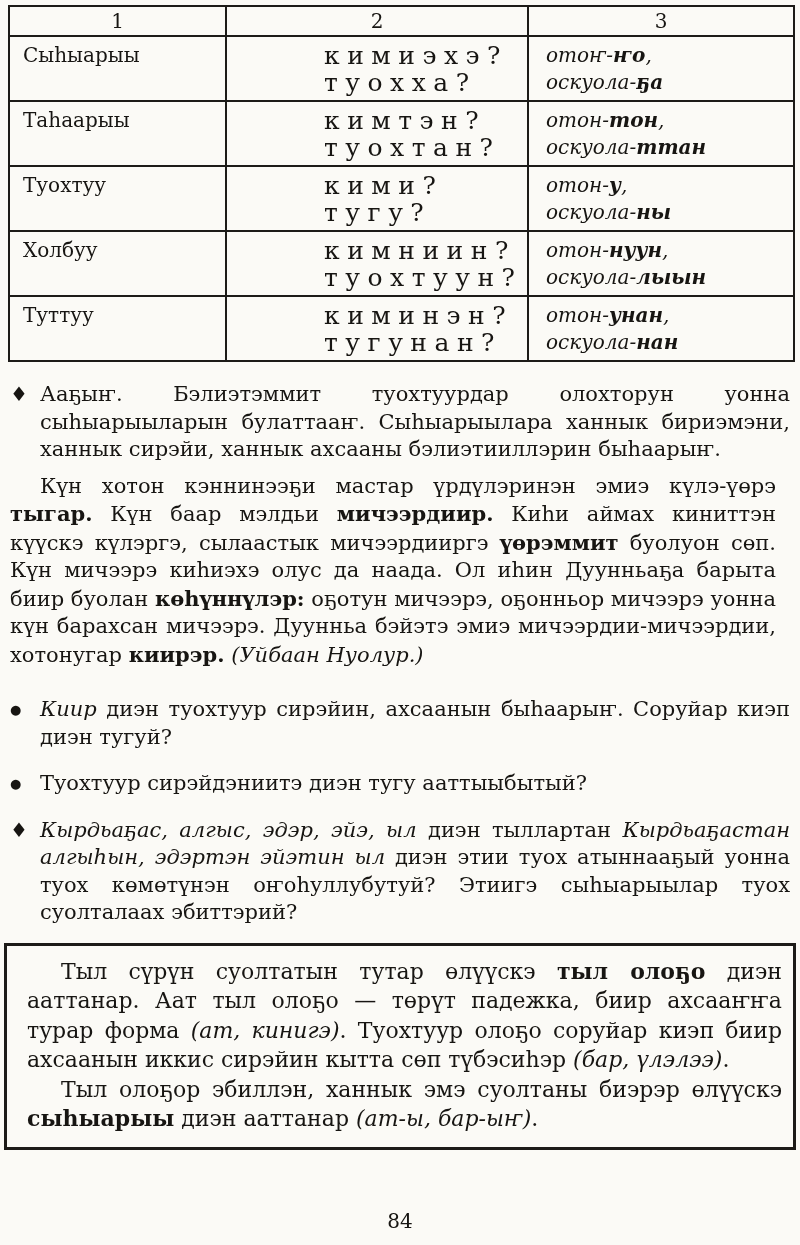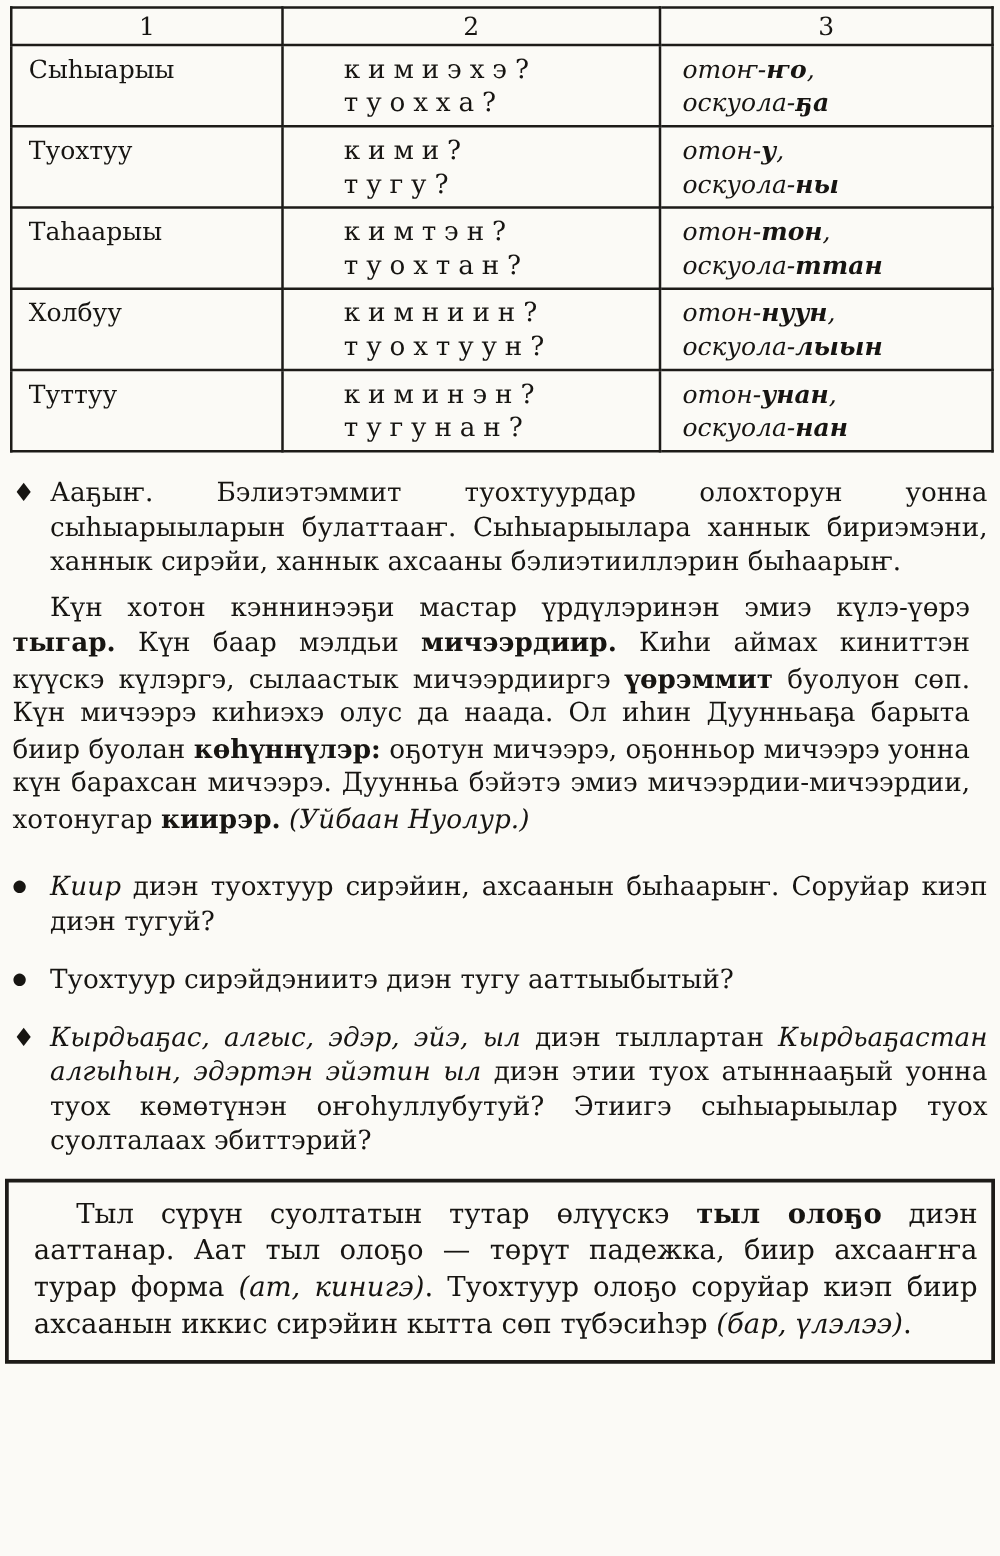--- a/index.html
+++ b/index.html
@@ -34,21 +34,21 @@
     height: 30px;
     text-align: center;
     vertical-align: middle;
     padding: 0;
   }
   .morph-table td { height: 63px; padding-top: 5px; padding-bottom: 4px; }
   col.w1 { width: 217px; }
   col.w2 { width: 302px; }
   col.w3 { width: 266px; }
   td.cat-cell  { padding-left: 13px; font-size: 20px; line-height: 27px; }
-  td.q-cell    { padding-left: 48px; font-size: 21px; }
+  td.q-cell    { padding-left: 97px; font-size: 25px; }
   .q-line      { letter-spacing: 0.30em; line-height: 27px; white-space: nowrap; }
   td.ex-cell   { padding-left: 17px; font-size: 20px; font-style: italic; }
   .ex-line     { line-height: 27px; white-space: nowrap; }
 
   
   .run-b  { font-weight: 700; }
   .run-i  { font-style: italic; }
   .run-bi { font-weight: 700; font-style: italic; }
 
   
@@ -122,39 +122,39 @@
         <td class="q-cell">
           <div class="q-line">кимиэхэ?</div>
           <div class="q-line">туохха?</div>
         </td>
         <td class="ex-cell">
           <div class="ex-line"><span class="run-i">отоҥ-</span><span class="run-bi">ҥо</span><span class="run-i">,</span></div>
           <div class="ex-line"><span class="run-i">оскуола-</span><span class="run-bi">ҕа</span></div>
         </td>
       </tr>
       <tr>
+        <td class="cat-cell">Таһаарыы</td>
+        <td class="q-cell">
+          <div class="q-line">кимтэн?</div>
+          <div class="q-line">туохтан?</div>
+        </td>
+        <td class="ex-cell">
+          <div class="ex-line"><span class="run-i">отон-</span><span class="run-bi">тон</span><span class="run-i">,</span></div>
+          <div class="ex-line"><span class="run-i">оскуола-</span><span class="run-bi">ттан</span></div>
+        </td>
+      </tr>
+      <tr>
         <td class="cat-cell">Туохтуу</td>
         <td class="q-cell">
           <div class="q-line">кими?</div>
           <div class="q-line">тугу?</div>
         </td>
         <td class="ex-cell">
           <div class="ex-line"><span class="run-i">отон-</span><span class="run-bi">у</span><span class="run-i">,</span></div>
           <div class="ex-line"><span class="run-i">оскуола-</span><span class="run-bi">ны</span></div>
-        </td>
-      </tr>
-      <tr>
-        <td class="cat-cell">Таһаарыы</td>
-        <td class="q-cell">
-          <div class="q-line">кимтэн?</div>
-          <div class="q-line">туохтан?</div>
-        </td>
-        <td class="ex-cell">
-          <div class="ex-line"><span class="run-i">отон-</span><span class="run-bi">тон</span><span class="run-i">,</span></div>
-          <div class="ex-line"><span class="run-i">оскуола-</span><span class="run-bi">ттан</span></div>
         </td>
       </tr>
       <tr>
         <td class="cat-cell">Холбуу</td>
         <td class="q-cell">
           <div class="q-line">кимниин?</div>
           <div class="q-line">туохтуун?</div>
         </td>
         <td class="ex-cell">
           <div class="ex-line"><span class="run-i">отон-</span><span class="run-bi">нуун</span><span class="run-i">,</span></div>
@@ -192,16 +192,18 @@
     <div class="exercise-text"><span>Туохтуур сирэйдэниитэ диэн тугу ааттыыбытый?</span></div>
   </div>
 
   <div class="exercise">
     <span class="marker-cell marker-diamond">♦</span>
     <div class="exercise-text"><span class="run-i">Кырдьаҕас, алгыс, эдэр, эйэ, ыл</span><span> диэн тыллартан </span><span class="run-i">Кырдьаҕастан алгыһын, эдэртэн эйэтин ыл</span><span> диэн этии туох атыннааҕый уонна туох көмөтүнэн оҥоһуллубутуй? Этиигэ сыһыарыылар туох суолталаах эбиттэрий?</span></div>
   </div>
 
   <div class="rule-box">
     <p class="rule-para"><span>Тыл сүрүн суолтатын тутар өлүүскэ </span><span class="run-b">тыл олоҕо</span><span> диэн ааттанар. Аат тыл олоҕо — төрүт падежка, биир ахсааҥҥа турар форма </span><span class="run-i">(ат, кинигэ)</span><span>. Туохтуур олоҕо соруйар киэп биир ахсаанын иккис сирэйин кытта сөп түбэсиһэр </span><span class="run-i">(бар, үлэлээ)</span><span>.</span></p>
-  </div>
-
+    <p class="rule-para"><span>Тыл олоҕор эбиллэн, ханнык эмэ суолтаны биэрэр өлүүскэ </span><span class="run-b">сыһыарыы</span><span> диэн ааттанар </span><span class="run-i">(ат-ы, бар-ыҥ)</span><span>.</span></p>
+  </div>
+
+  <div class="page-number">84</div>
 
 </div>
 
 </body></html>

